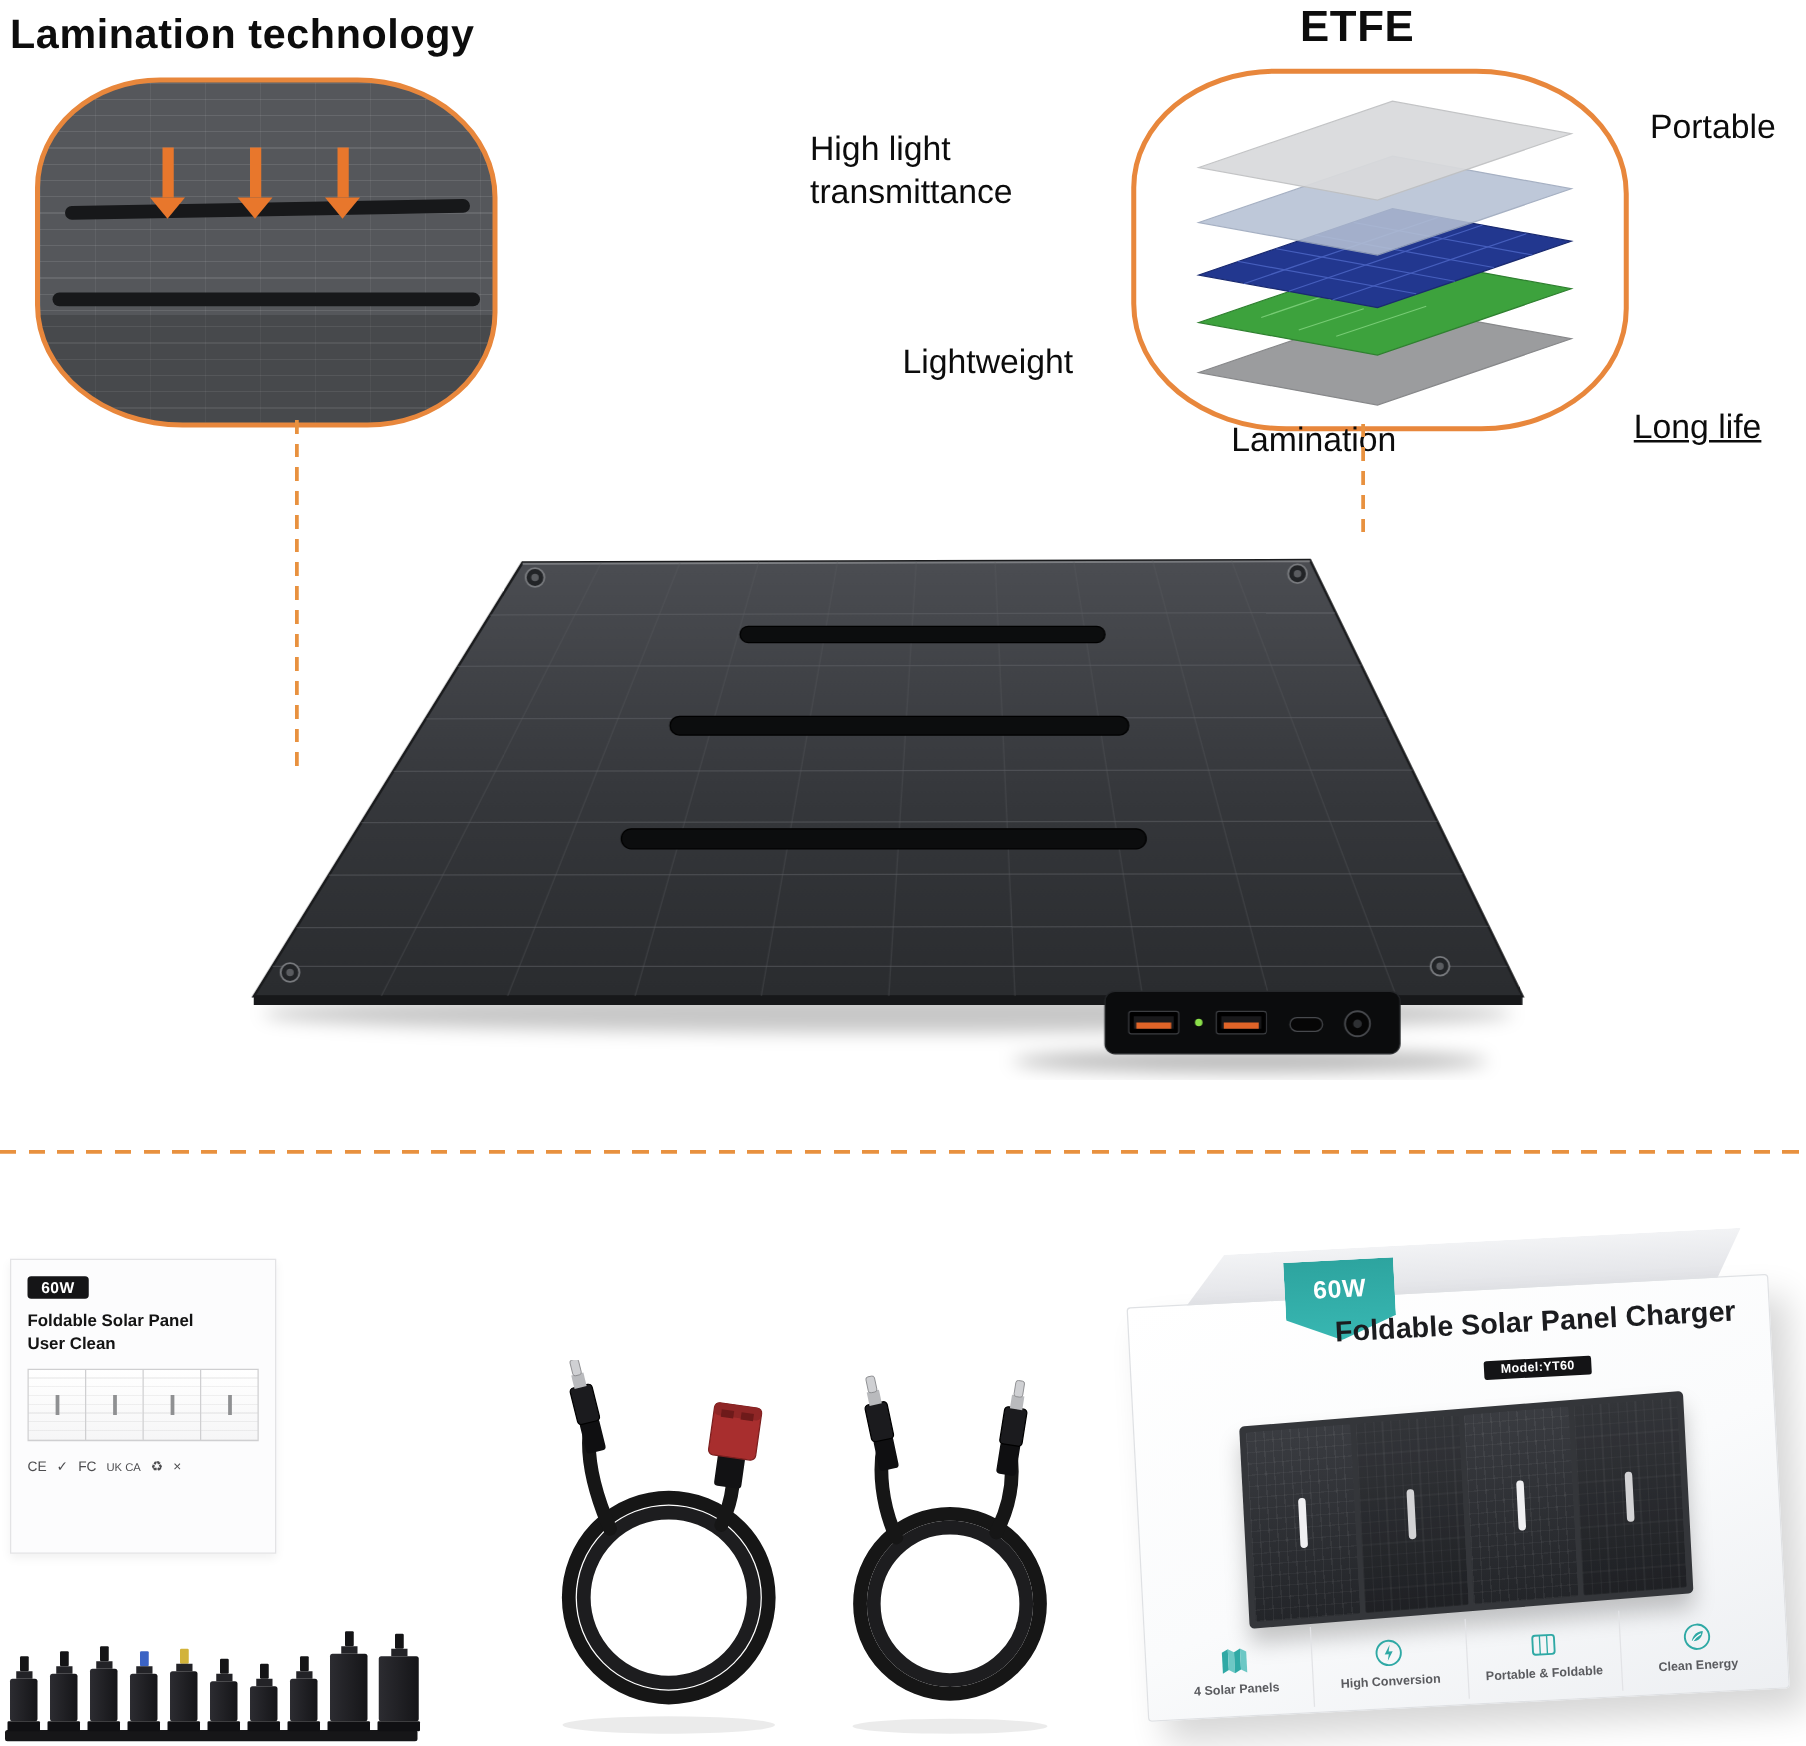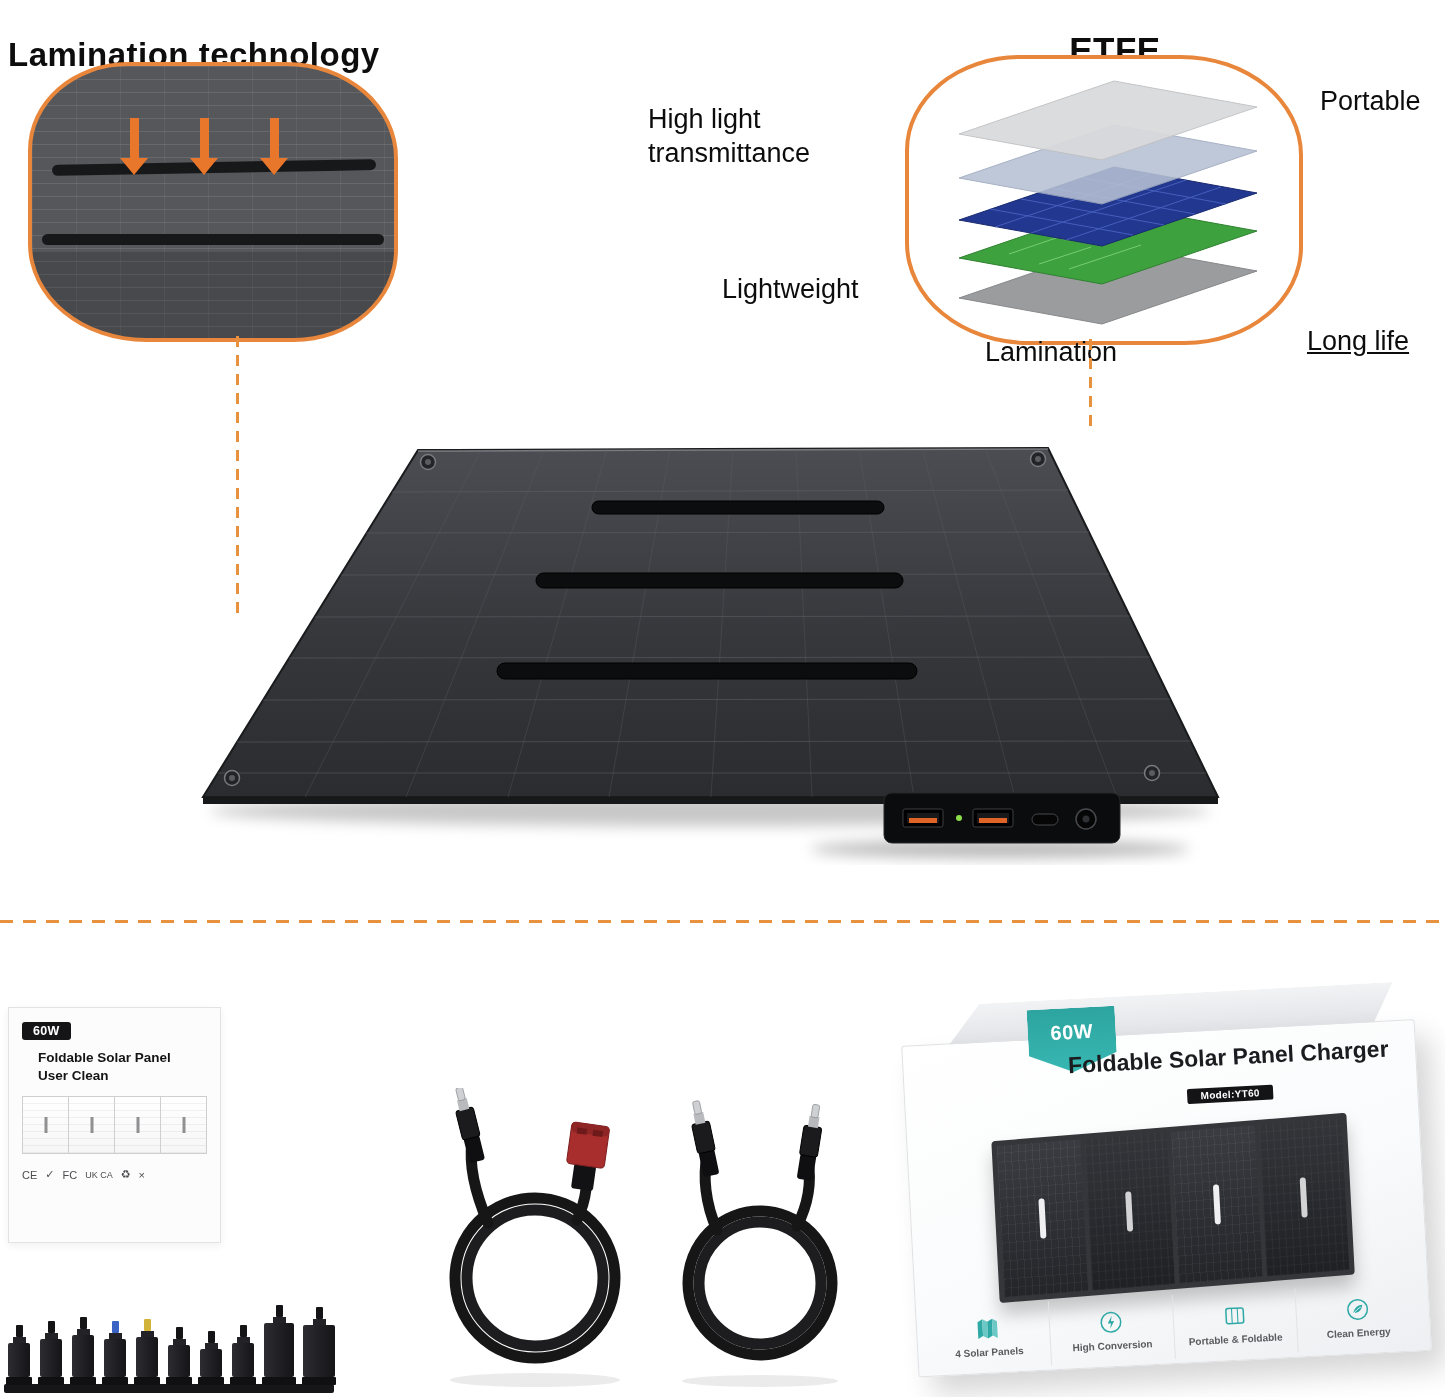--- a/index.html
+++ b/index.html
@@ -1,21 +1,21 @@
 <!DOCTYPE html>
 <html><head>
 <meta charset="utf-8">
 <style>
   html,body{margin:0;padding:0;background:#fff;}
   .canvas{position:relative;width:1445px;height:1397px;background:#ffffff;overflow:hidden;
           font-family:"Liberation Sans",sans-serif;color:#111;}
   .abs{position:absolute;}
 
   
-  .h1{font-size:33px;font-weight:700;color:#0d0d0d;letter-spacing:.5px;margin-top:28px;}
+  .h1{font-size:33px;font-weight:700;color:#0d0d0d;letter-spacing:.5px;}
   .side-label{font-size:27px;font-weight:500;color:#0c0c0c;line-height:1.25;}
 
   
   .blob{border:4px solid #E8873C;overflow:hidden;}
   #lam-blob{left:28px;top:62px;width:362px;height:272px;background:#55575b;
             border-radius:100px 112px 104px 118px / 88px 96px 92px 98px;}
   .lam-tex{position:absolute;inset:0;
     background:
       repeating-linear-gradient(180deg,rgba(255,255,255,.10) 0 1px,transparent 1px 13px),
       repeating-linear-gradient(90deg,rgba(255,255,255,.06) 0 1px,transparent 1px 44px);}
@@ -33,21 +33,21 @@
 
   
   .dash-v{width:3px;background:repeating-linear-gradient(180deg,#E8913F 0 11px,transparent 11px 19px);}
   .divider{height:3px;background:repeating-linear-gradient(90deg,#E8913F 0 13px,transparent 13px 23px);}
 
   
   #manual{left:8px;top:1007px;width:213px;height:236px;background:#fcfcfd;border:1px solid #e3e3e5;
           box-shadow:0 3px 8px rgba(0,0,0,.06);box-sizing:border-box;padding:13px;}
   .badge-dark{display:inline-block;background:#151517;color:#fff;font-size:12.5px;font-weight:700;
               padding:2px 11px;border-radius:3px;letter-spacing:.3px;}
-  .manual-title{margin-top:9px;font-size:13.5px;font-weight:800;line-height:1.3;color:#141414;margin-left:16px;}
+  .manual-title{margin-top:9px;font-size:13.5px;font-weight:800;line-height:1.3;color:#141414;}
   .m-diagram{margin-top:12px;height:56px;border:1px solid #cfcfd1;background:linear-gradient(#fff,#f6f6f7);
              display:flex;}
   .m-cell{flex:1;border-right:1px solid #cfcfd1;position:relative;
           background:repeating-linear-gradient(0deg,rgba(0,0,0,.05) 0 1px,transparent 1px 7px);}
   .m-cell:last-child{border-right:none;}
   .m-slot{position:absolute;left:50%;top:50%;transform:translate(-50%,-50%);width:3px;height:16px;background:#8f9092;}
   .cert-row{margin-top:14px;display:flex;align-items:center;gap:8px;}
   .cert{font-size:11px;font-weight:400;color:#4c4c4f;}
 
   
@@ -106,21 +106,21 @@
         border-left:1px solid #e2e3e6;}
   .feat:first-child{border-left:none;}
   .feat-label{font-size:10px;font-weight:600;color:#5a5b5f;white-space:nowrap;}
 </style>
 </head>
 <body>
 
 <div class="canvas">
 
   <div class="abs h1" style="left:8px;top:8px;">Lamination technology</div>
-  <div class="abs h1" style="left:1040px;top:2px;width:150px;text-align:center;font-size:35px;">ETFE</div>
+  <div class="abs h1" style="left:1040px;top:2px;width:150px;text-align:left;font-size:35px;">ETFE</div>
 
   <div class="abs blob" id="lam-blob">
     <div class="lam-tex"></div>
     <div class="lam-slot" id="lam-slot1"></div>
     <div class="lam-slot" id="lam-slot2"></div>
     <div class="lam-shade"></div>
     <div class="lam-arrow" style="left:88px;">
       <span class="shaft"></span>
         <span class="head"></span>
       </div>

